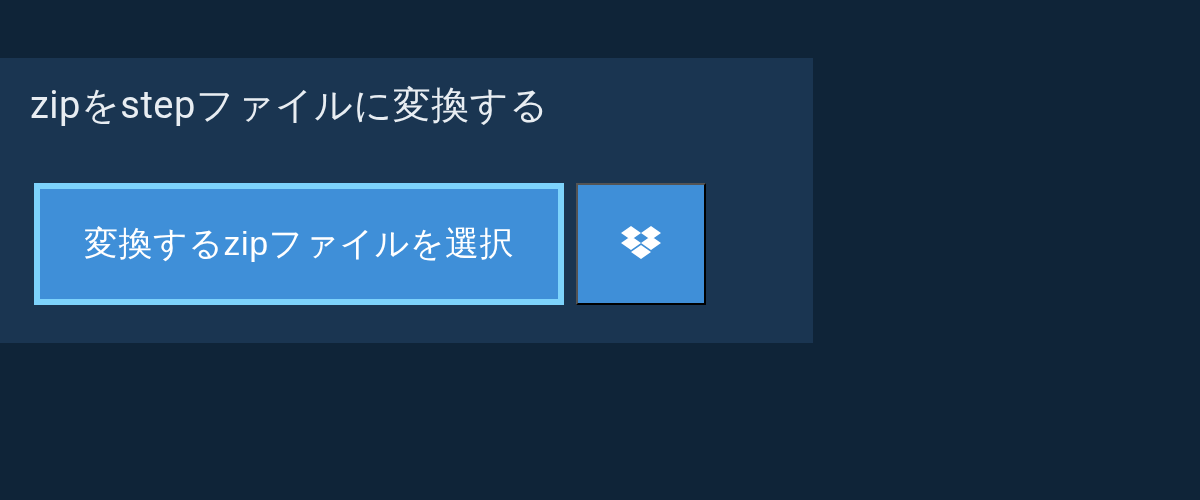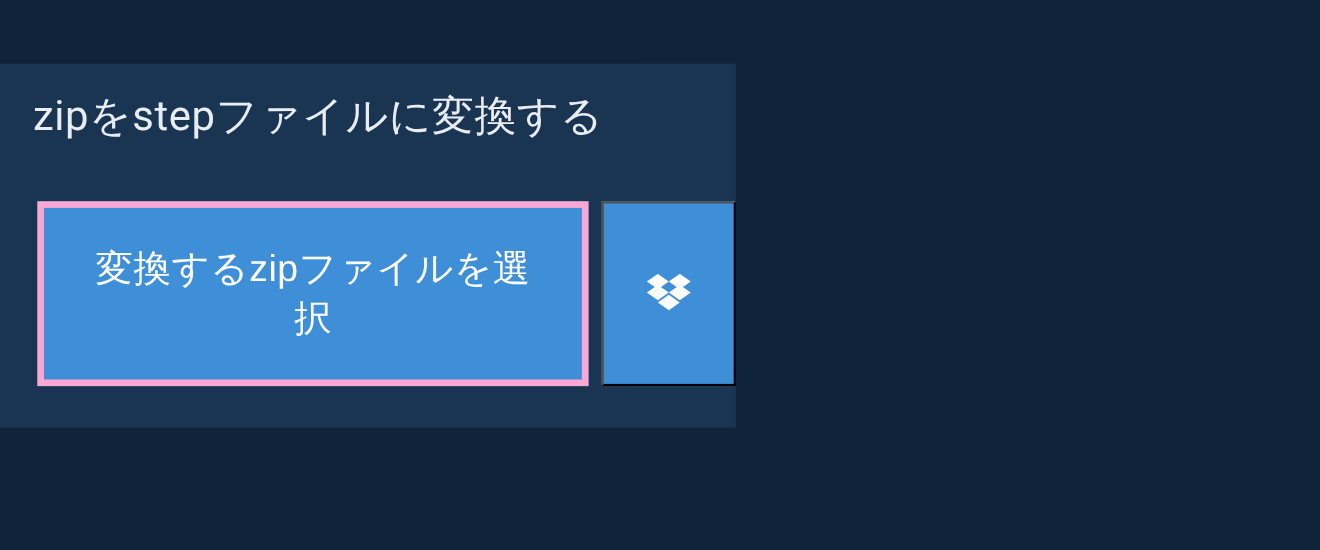--- a/index.html
+++ b/index.html
@@ -9,21 +9,21 @@
     }
     body {
       width: 1200px;
       height: 500px;
       background-color: #0f2438;
       font-family: -apple-system, BlinkMacSystemFont, "Segoe UI", Roboto, "Helvetica Neue", Arial, sans-serif;
       overflow: hidden;
     }
     .panel {
       background-color: #1a3551;
-      width: 669px;
+      width: 813px;
       margin-top: 58px;
       padding-bottom: 38px;
     }
     .heading-wrap {
       display: inline-block;
       background-color: #1a3551;
       padding: 22px 36px 22px 30px;
     }
     .heading {
       color: #e8edf2;
@@ -33,21 +33,21 @@
     }
     .button-row {
       display: flex;
       align-items: stretch;
       margin-top: 30px;
       margin-left: 34px;
       gap: 12px;
     }
     .select-button {
       background-color: #3f8fd8;
-      border: 6px solid #f9a8d4;
+      border: 6px solid #7dd3fc;
       color: #ffffff;
       font-size: 34px;
       font-weight: 400;
       padding: 32px 44px;
       cursor: pointer;
       letter-spacing: 0.5px;
       display: flex;
       align-items: center;
       justify-content: center;
     }

